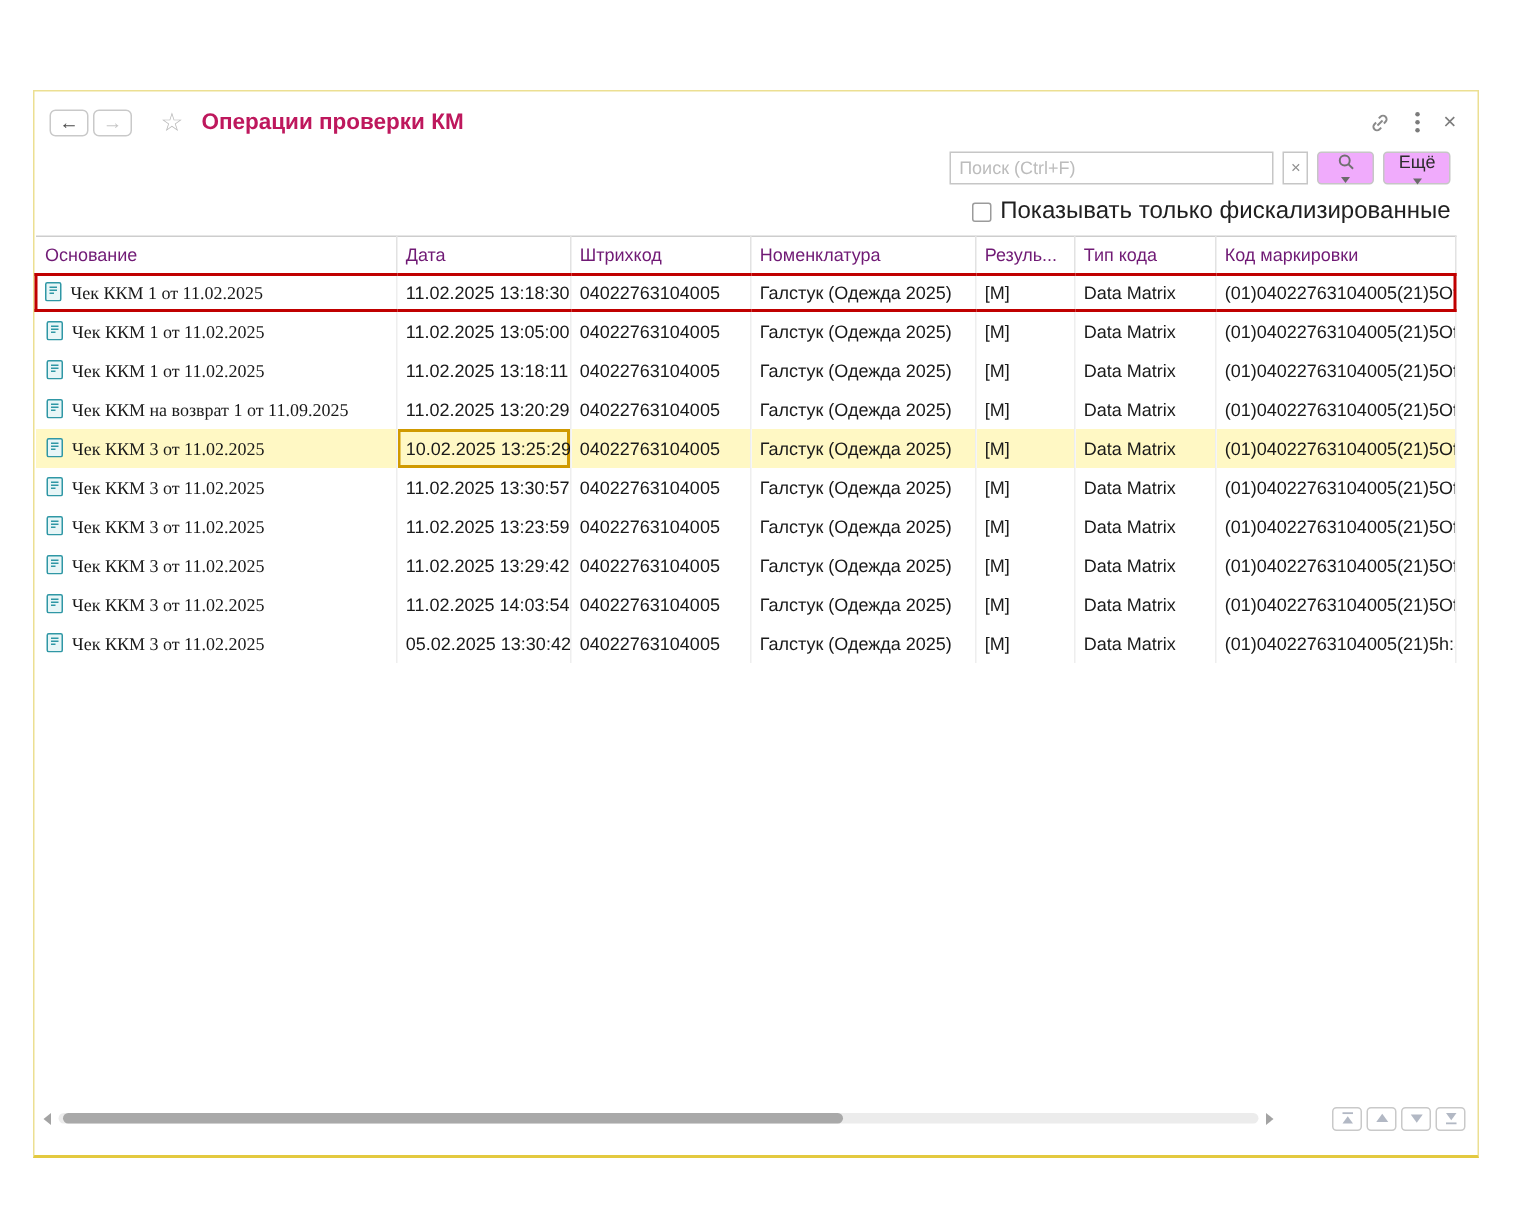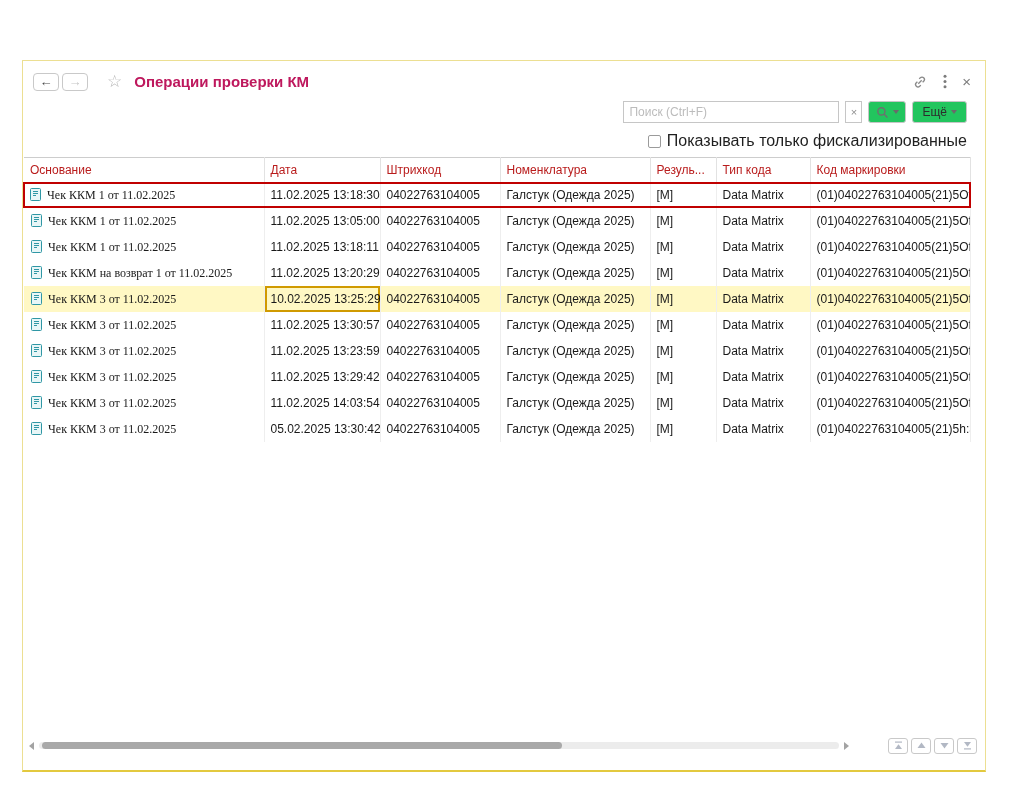--- a/index.html
+++ b/index.html
@@ -25,35 +25,35 @@
   .win-icon { margin-left:15px; display:flex; align-items:center; color:#818181; cursor:pointer; background:none; border:none; }
   .close-x { font-size:15px; color:#7d7d7d; line-height:14px; font-family:inherit; }
 
   
   .search-row { display:flex; justify-content:flex-end; align-items:center; margin:8px 18px 0 0; gap:6px; }
   .search-field { display:flex; align-items:center; width:216px; height:22px; border:1px solid #c6c6c6; background:#fff; }
   .search-input { flex:1; min-width:0; border:0; outline:0; padding:0 5px; font-size:12px; color:#701a75; font-family:inherit; }
   .search-input::placeholder { color:#bcbcbc; }
   .search-clear { width:17px; height:22px; border:1px solid #c6c6c6; background:#fff; color:#8f8f8f; font-size:11px;
     display:flex; align-items:center; justify-content:center; cursor:pointer; font-family:inherit; }
-  .icon-btn { height:22px; border:1px solid #c6c6c6; border-radius:3px; background:#22c55e;
-    display:flex; align-items:center; justify-content:center; gap:4px; cursor:pointer; font-family:inherit; }
+  .icon-btn { height:22px; border:1px solid #c6c6c6; border-radius:3px; background:#f0abfc;
+    display:flex; align-items:center; justify-content:center; gap:4px; cursor:pointer; font-family:inherit;flex-direction:column; }
   .search-btn { width:38px; }
   .more-btn { padding:0 9px; font-size:12px; color:#2d2d2d; }
   .caret { width:0; height:0; border-left:3.5px solid transparent; border-right:3.5px solid transparent; border-top:4px solid #6a6a6a; }
 
   
   .filter-row { display:flex; justify-content:flex-end; align-items:center; margin:9px 18px 0 0; gap:6px;
     font-size:16px; color:#1f1f1f; }
   .checkbox { width:13px; height:13px; border:1px solid #9b9b9b; border-radius:2px; background:#fff; cursor:pointer; }
 
   
   .table-wrap { position:absolute; left:0; top:96px; width:948px; }
   table { border-collapse:collapse; table-layout:fixed; width:946px; font-size:12px; color:#191919; }
-  th { font-weight:400; text-align:left; padding:5px 6px; color:#b91c1c;
+  th { font-weight:400; text-align:left; padding:5px 6px; color:#701a75;
     border-top:1px solid #cdcdcd; border-bottom:1px solid #cdcdcd; border-right:1px solid #e2e2e2;
     white-space:nowrap; overflow:hidden; text-overflow:ellipsis; cursor:pointer; }
   td { padding:4px 6px; line-height:18px; border-right:1px solid #eeeeee;
     white-space:nowrap; overflow:hidden; cursor:default; }
   td.c-basis { text-overflow:ellipsis;font-family:Liberation Serif, serif; }
   tr.selected td { border-top:2px solid #c00000; border-bottom:2px solid #c00000; padding-top:2px; padding-bottom:2px; }
   tr.selected td:first-child { border-left:2px solid #c00000; padding-left:4px; }
   tr.selected td:last-child { border-right:2px solid #c00000; }
   tr.current td { background:#fff8c4; }
   td.current-cell { background:#ffec86; box-shadow:inset 0 0 0 2px #d09a00; }
@@ -178,21 +178,21 @@
               <td class="c-barcode">04022763104005</td>
               <td class="c-nomenclature">Галстук (Одежда 2025)</td>
               <td class="c-result">[M]</td>
               <td class="c-code-type">Data Matrix</td>
               <td class="c-marking-code">(01)04022763104005(21)5Of:</td>
             </tr>
             <tr>
               <td class="c-basis"><svg class="doc-ic" width="13" height="13" viewBox="0 0 13 13">
                   <rect x="1.5" y="0.5" width="10" height="12" rx="1" fill="#e8f6f7" stroke="#2f97a5"></rect>
                   <path d="M4 3.5h5M4 5.5h5M4 7.5h3" stroke="#2f97a5" stroke-width="1" fill="none"></path>
-                </svg><span>Чек ККМ на возврат 1 от 11.02.2025</span></td>
+                </svg><span>Чек ККМ на возврат 1 от 11.09.2025</span></td>
               <td class="c-date">11.02.2025 13:20:29</td>
               <td class="c-barcode">04022763104005</td>
               <td class="c-nomenclature">Галстук (Одежда 2025)</td>
               <td class="c-result">[M]</td>
               <td class="c-code-type">Data Matrix</td>
               <td class="c-marking-code">(01)04022763104005(21)5Of:</td>
             </tr>
             <tr class="current">
               <td class="c-basis"><svg class="doc-ic" width="13" height="13" viewBox="0 0 13 13">
                   <rect x="1.5" y="0.5" width="10" height="12" rx="1" fill="#e8f6f7" stroke="#2f97a5"></rect>

